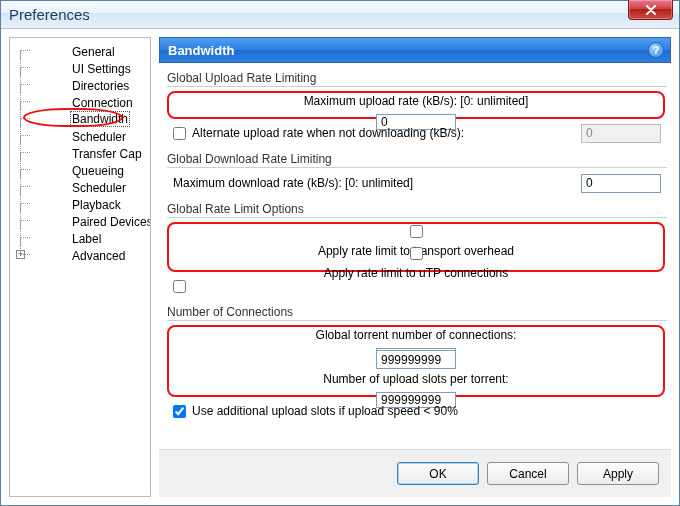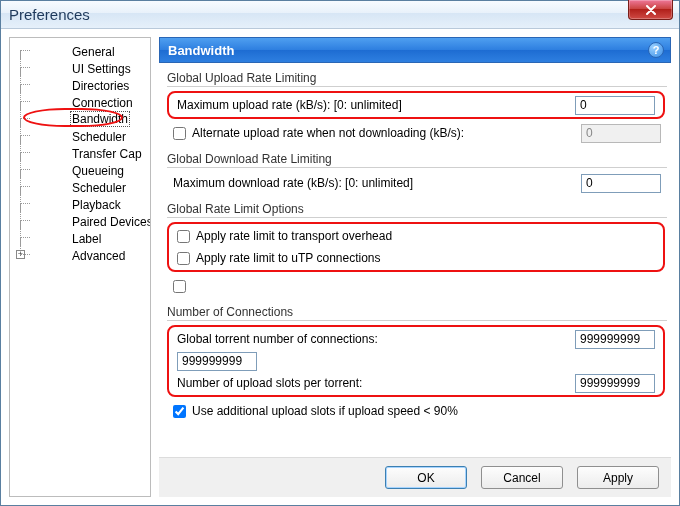--- a/index.html
+++ b/index.html
@@ -195,28 +195,28 @@
   .row input[type=checkbox] {
     width: 13px; height: 13px;
     margin: 0;
   }
   .redbox {
     border: 2px solid #e11;
     border-radius: 8px;
     padding: 1px 2px;
     margin: 1px 2px 3px 4px;
   }
-  .redbox .row { padding-left: 6px; }
+  .redbox .row { padding-left: 6px; flex-direction: column; }
   
   .button-bar {
-    height: 40px;
+    height: 48px;
     display: flex;
     justify-content: flex-end;
     align-items: center;
-    gap: 14px;
+    gap: 8px;
     padding: 0 12px;
     border-top: 1px solid #dcdcdc;
     background: #f0f0f0;
   }
   .btn {
     min-width: 82px;
     height: 23px;
     border: 1px solid #8f8f8f;
     background: linear-gradient(to bottom,#fdfdfd,#ececec);
     border-radius: 3px;

